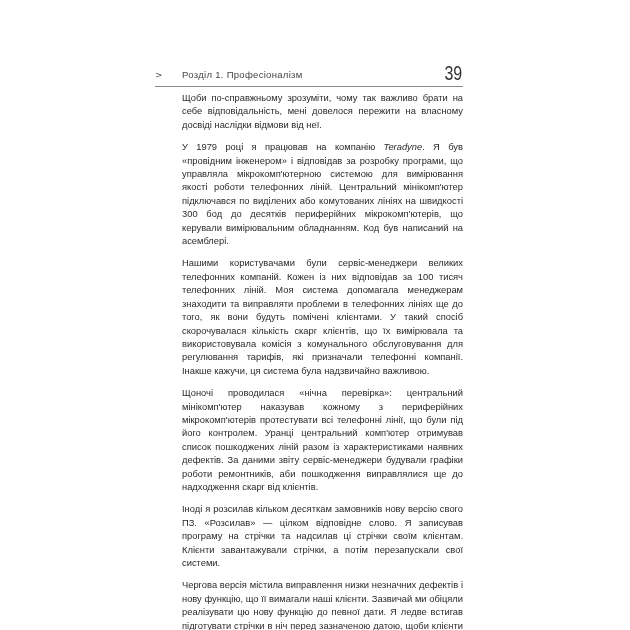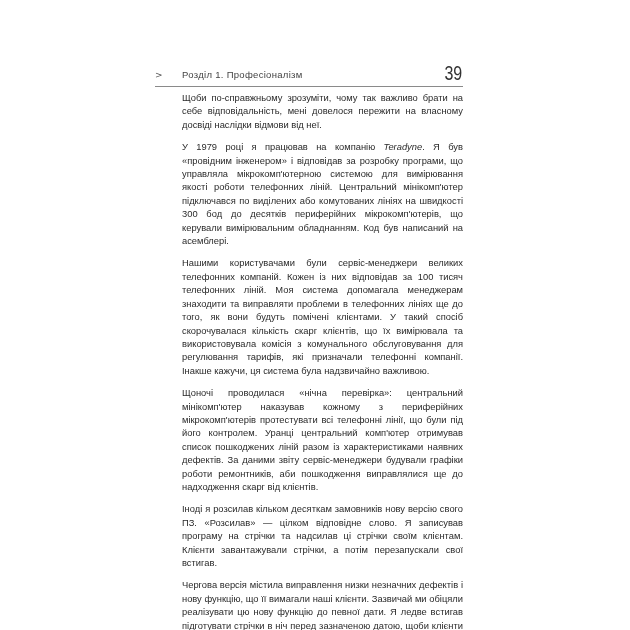--- a/index.html
+++ b/index.html
@@ -24,16 +24,16 @@
     <span class="chev">&gt;</span>
     <span class="chapter">Розділ 1. Професіоналізм</span>
     <span class="pagenum">39</span>
   </div>
 
   <div class="body">
     <p>Щоби по-справжньому зрозуміти, чому так важливо брати на себе відповідальність, мені довелося пережити на власному досвіді наслідки відмови від неї.</p>
     <p><span>У 1979 році я працював на компанію </span><em>Teradyne</em><span>. Я був «провідним інженером» і відповідав за розробку програми, що управляла мікрокомп'ютерною системою для вимірювання якості роботи телефонних ліній. Центральний мінікомп'ютер підключався по виділених або комутованих лініях на швидкості 300 бод до десятків периферійних мікрокомп'ютерів, що керували вимірювальним обладнанням. Код був написаний на асемблері.</span></p>
     <p>Нашими користувачами були сервіс-менеджери великих телефонних компаній. Кожен із них відповідав за 100 тисяч телефонних ліній. Моя система допомагала менеджерам знаходити та виправляти проблеми в телефонних лініях ще до того, як вони будуть помічені клієнтами. У такий спосіб скорочувалася кількість скарг клієнтів, що їх вимірювала та використовувала комісія з комунального обслуговування для регулювання тарифів, які призначали телефонні компанії. Інакше кажучи, ця система була надзвичайно важливою.</p>
     <p>Щоночі проводилася «нічна перевірка»: центральний мінікомп'ютер наказував кожному з периферійних мікрокомп'ютерів протестувати всі телефонні лінії, що були під його контролем. Уранці центральний комп'ютер отримував список пошкоджених ліній разом із характеристиками наявних дефектів. За даними звіту сервіс-менеджери будували графіки роботи ремонтників, аби пошкодження виправлялися ще до надходження скарг від клієнтів.</p>
-    <p>Іноді я розсилав кільком десяткам замовників нову версію свого ПЗ. «Розсилав» — цілком відповідне слово. Я записував програму на стрічки та надсилав ці стрічки своїм клієнтам. Клієнти завантажували стрічки, а потім перезапускали свої встигав.</p>
+    <p>Іноді я розсилав кільком десяткам замовників нову версію свого ПЗ. «Розсилав» — цілком відповідне слово. Я записував програму на стрічки та надсилав ці стрічки своїм клієнтам. Клієнти завантажували стрічки, а потім перезапускали свої системи.</p>
     <p>Чергова версія містила виправлення низки незначних дефектів і нову функцію, що її вимагали наші клієнти. Зазвичай ми обіцяли реалізувати цю нову функцію до певної дати. Я ледве встигав підготувати стрічки в ніч перед зазначеною датою, щоби клієнти отримали їх вчасно.</p>
   </div>
 </div>
 
 </body></html>

